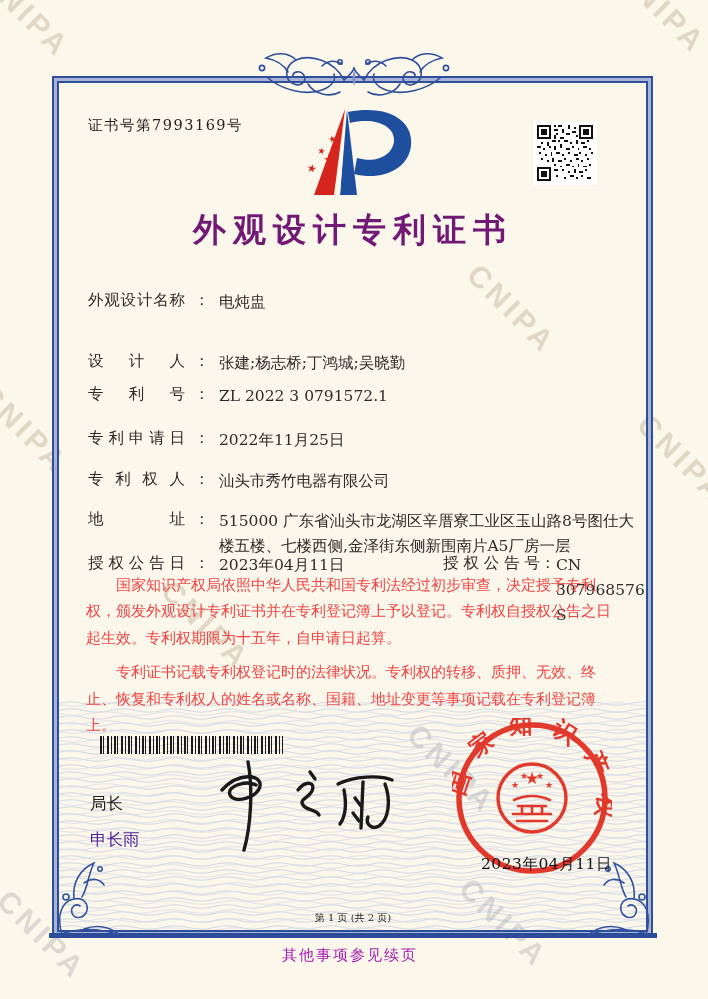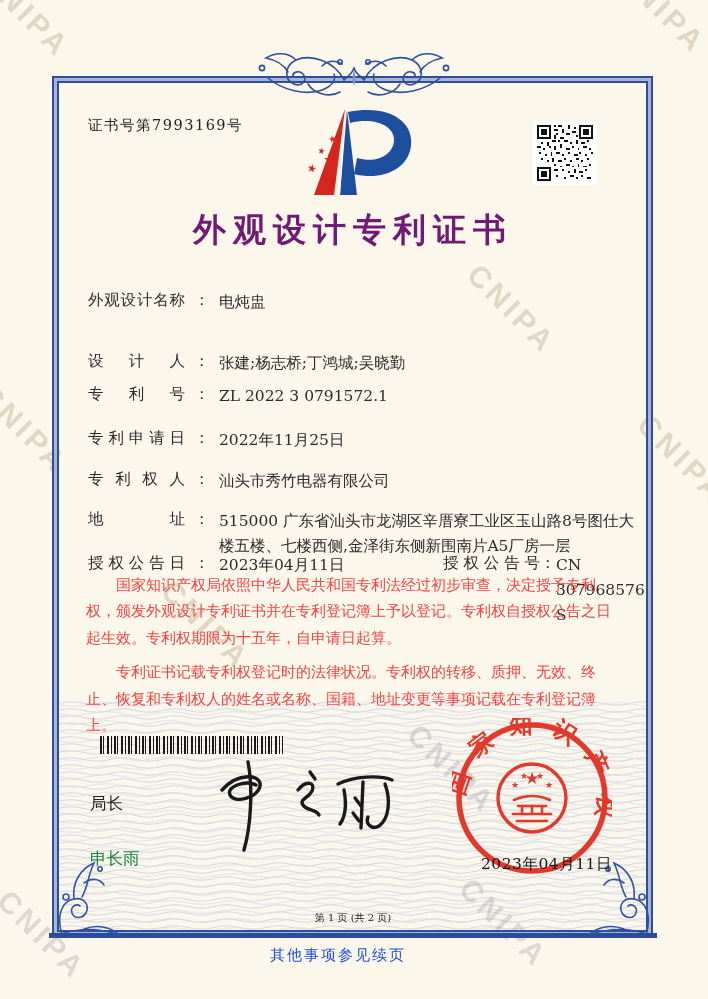--- a/index.html
+++ b/index.html
@@ -56,35 +56,35 @@
   .barcode{
     position:absolute;left:100px;top:736px;width:183px;height:18px;
     background:repeating-linear-gradient(90deg,
       #1b1b1b 0 2px,transparent 2px 3px,
       #1b1b1b 3px 4px,transparent 4px 7px,
       #1b1b1b 7px 9px,transparent 9px 11px,
       #1b1b1b 11px 12px,transparent 12px 14px);
   }
   .signer-title{position:absolute;left:90px;top:793px;font-size:16.5px;
     font-family:"Liberation Sans",sans-serif;color:#222;}
-  .signer-name{position:absolute;left:90px;top:848px;font-size:16.5px;
-    font-family:"Liberation Sans",sans-serif;color:#15803d;}
+  .signer-name{position:absolute;left:90px;top:829px;font-size:16.5px;
+    font-family:"Liberation Sans",sans-serif;color:#4c1d95;}
   .signature{position:absolute;left:192px;top:750px;}
   .seal{position:absolute;left:452px;top:718px;z-index:5;}
   .seal-date{
     position:absolute;left:481px;top:854px;font-size:15.5px;font-weight:500;
     color:#151515;z-index:6;letter-spacing:0.5px;
   }
   .page-no{
     position:absolute;left:52px;top:911px;width:602px;text-align:center;
     font-size:10px;color:#222;z-index:6;
   }
   .continuation{
-    position:absolute;left:0;top:946px;width:676px;text-align:center;
-    font-size:15px;letter-spacing:2px;color:#1d4ed8;
+    position:absolute;left:12px;top:946px;width:676px;text-align:center;
+    font-size:15px;letter-spacing:2px;color:#a21caf;
   }
   .qr{
     position:absolute;left:533px;top:121px;width:64px;height:64px;
     background:#ffffff;display:flex;align-items:center;justify-content:center;
   }
   .logo{position:absolute;left:288px;top:104px;}
   .ornament-top{position:absolute;left:248px;top:50px;z-index:3;}
   .corner{position:absolute;z-index:3;}
   .corner.bl{left:54px;top:855px;}
   .corner.br{left:582px;top:855px;transform:scaleX(-1);}

